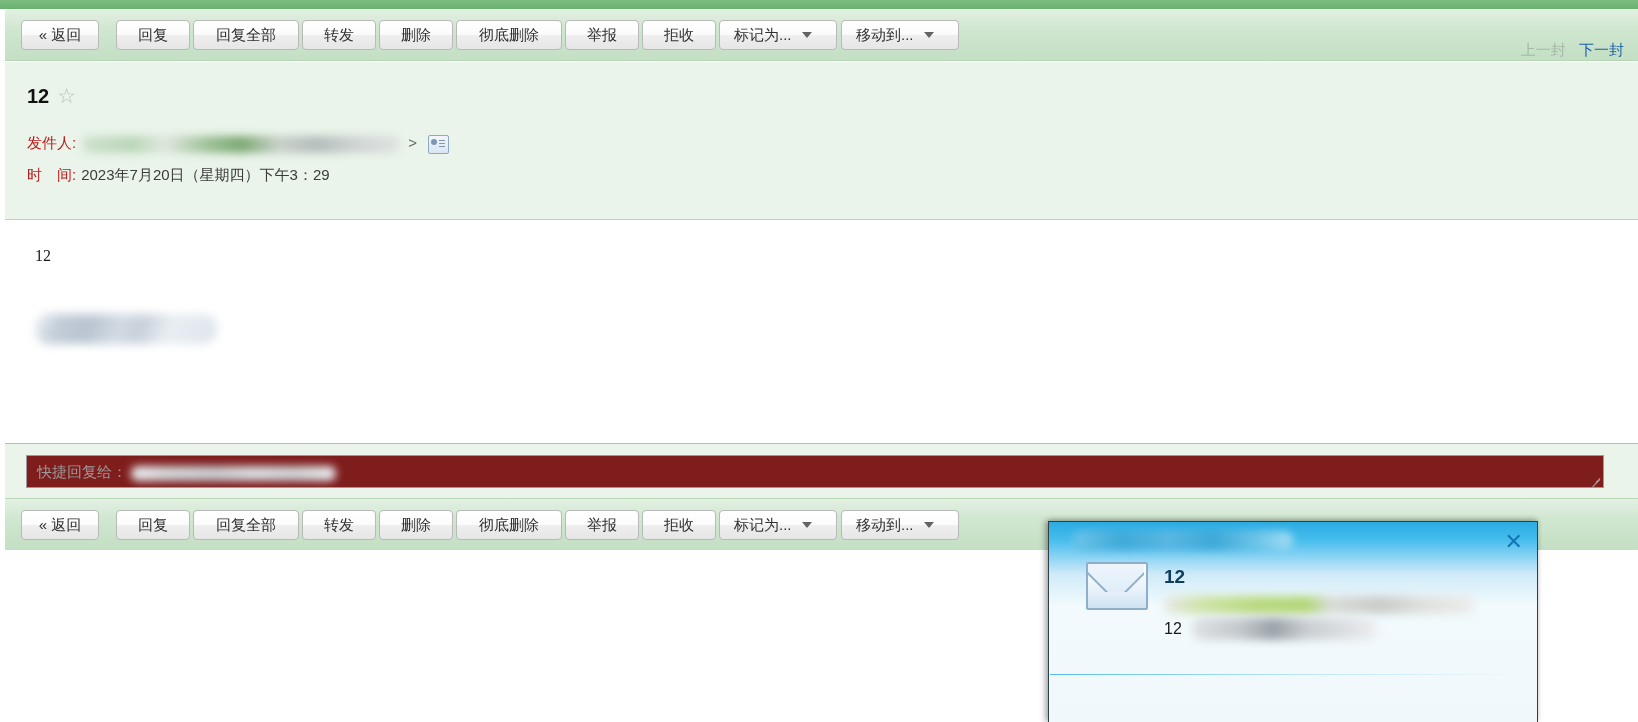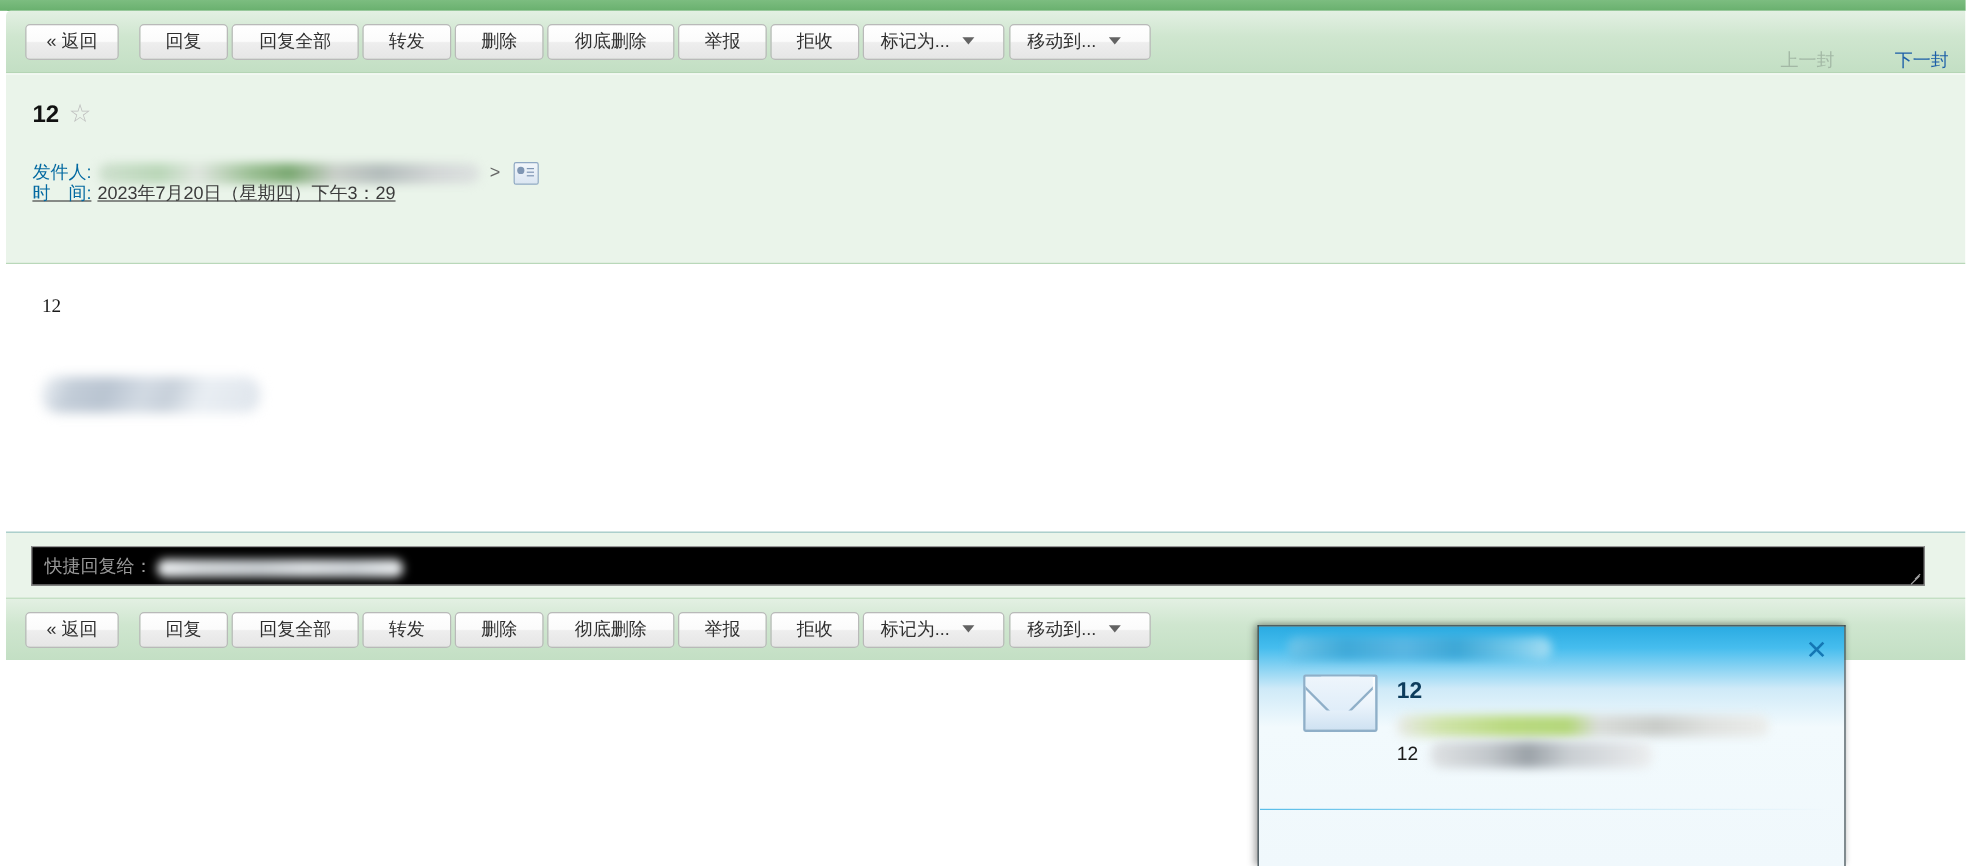--- a/index.html
+++ b/index.html
@@ -88,21 +88,21 @@
   .btn-back { font-size: 15px; text-align: center; }
 
   .navlinks {
     position: absolute;
     right: 14px;
     top: 32px;
     font-size: 15px;
     white-space: nowrap;
   }
   .navlinks .prev { color: #a3b8a5; margin-right: 9px; }
-  .navlinks .next { color: #1c5fa8; margin-left: 37px; }
+  .navlinks .next { color: #1c5fa8; }
 
   
   .mail-head {
     position: absolute;
     left: 0;
     top: 53px;
     width: 1633px;
     height: 158px;
     background: #eaf4ea;
     box-sizing: border-box;
@@ -121,23 +121,23 @@
     display: inline-block;
     margin-left: 8px;
     font-size: 21px;
     font-weight: normal;
     color: #bdbdbd;
     vertical-align: baseline;
     cursor: pointer;
   }
 
   .meta-row { position: absolute; left: 22px; font-size: 15px; color: #444; white-space: nowrap; }
-  .meta-label { color: #0369a1; letter-spacing: 0; }
+  .meta-label { color: #b91c1c; letter-spacing: 0; }
   .row-from { top: 72px; }
-  .row-date { top: 90px; text-decoration: underline; }
+  .row-date { top: 104px; }
   .row-to   { top: 136px; }
   .meta-val { color: #3b3b3b; margin-left: 5px; }
 
   
   .blur {
     display: inline-block;
     vertical-align: middle;
     border-radius: 9px;
     filter: blur(4px);
   }
@@ -249,21 +249,21 @@
     left: 0; top: 434px;
     width: 1633px; height: 55px;
     background: #eaf4ea;
     border-top: 1px solid #9dc6c5;
     box-sizing: border-box;
   }
   .quickreply {
     position: absolute;
     left: 21px; top: 11px;
     width: 1578px; height: 33px;
-    background: #000000;
+    background: #7f1d1d;
     border: 1px solid #9a9a9a;
     box-sizing: border-box;
   }
   .qr-label {
     position: absolute;
     left: 10px; top: 7px;
     font-size: 15px;
     color: #9a9a9a;
     white-space: nowrap;
   }

